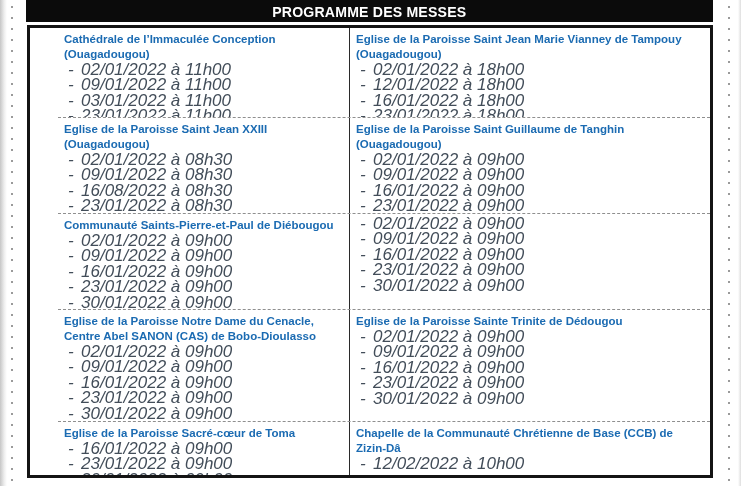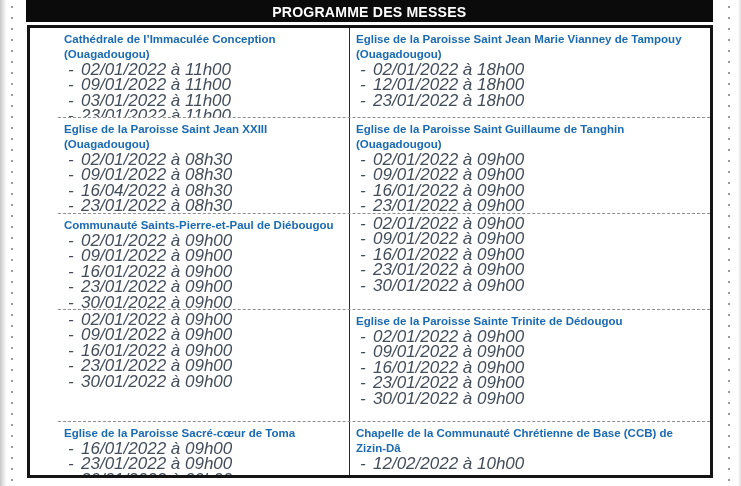--- a/index.html
+++ b/index.html
@@ -87,32 +87,33 @@
           <div class="mass-item">09/01/2022 à 11h00</div>
           <div class="mass-item">03/01/2022 à 11h00</div>
           <div class="mass-item">23/01/2022 à 11h00</div>
         </div>
     </div>
     <div class="cell c1">
       <div class="church">Eglise de la Paroisse Saint Jean Marie Vianney de Tampouy (Ouagadougou)</div>
       <div class="masses">
           <div class="mass-item">02/01/2022 à 18h00</div>
           <div class="mass-item">12/01/2022 à 18h00</div>
+          <div class="mass-item">16/01/2022 à 18h00</div>
           <div class="mass-item">23/01/2022 à 18h00</div>
         </div>
     </div>
   </div>
 
   <div class="row" style="height:96px;justify-content:space-between;">
     <div class="cell c0">
       <div class="church">Eglise de la Paroisse Saint Jean XXIII (Ouagadougou)</div>
       <div class="masses">
           <div class="mass-item">02/01/2022 à 08h30</div>
           <div class="mass-item">09/01/2022 à 08h30</div>
-          <div class="mass-item">16/04/2022 à 08h30</div>
+          <div class="mass-item">16/08/2022 à 08h30</div>
           <div class="mass-item">23/01/2022 à 08h30</div>
         </div>
     </div>
     <div class="cell c1">
       <div class="church">Eglise de la Paroisse Saint Guillaume de Tanghin (Ouagadougou)</div>
       <div class="masses">
           <div class="mass-item">02/01/2022 à 09h00</div>
           <div class="mass-item">09/01/2022 à 09h00</div>
           <div class="mass-item">16/01/2022 à 09h00</div>
           <div class="mass-item">23/01/2022 à 09h00</div>
@@ -138,20 +139,21 @@
           <div class="mass-item">09/01/2022 à 09h00</div>
           <div class="mass-item">16/01/2022 à 09h00</div>
           <div class="mass-item">23/01/2022 à 09h00</div>
           <div class="mass-item">30/01/2022 à 09h00</div>
         </div>
     </div>
   </div>
 
   <div class="row" style="height:112px;">
     <div class="cell c0">
+      <div class="church">Eglise de la Paroisse Notre Dame du Cenacle, Centre Abel SANON (CAS) de Bobo-Dioulasso</div>
       <div class="masses">
           <div class="mass-item">02/01/2022 à 09h00</div>
           <div class="mass-item">09/01/2022 à 09h00</div>
           <div class="mass-item">16/01/2022 à 09h00</div>
           <div class="mass-item">23/01/2022 à 09h00</div>
           <div class="mass-item">30/01/2022 à 09h00</div>
         </div>
     </div>
     <div class="cell c1">
       <div class="church">Eglise de la Paroisse Sainte Trinite de Dédougou</div>

